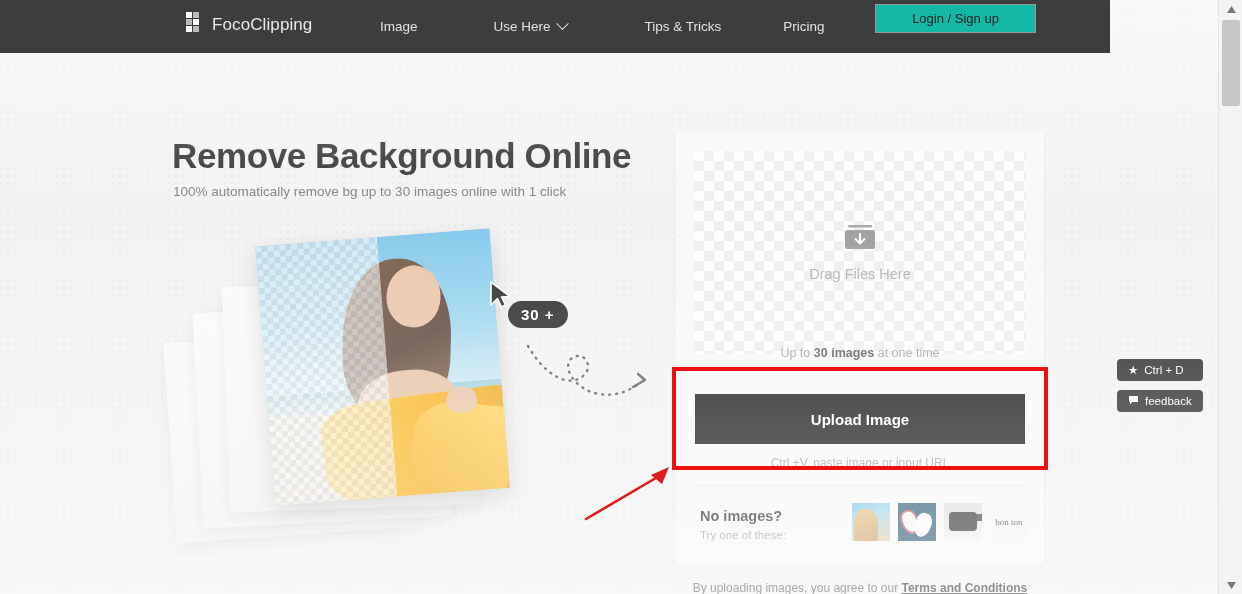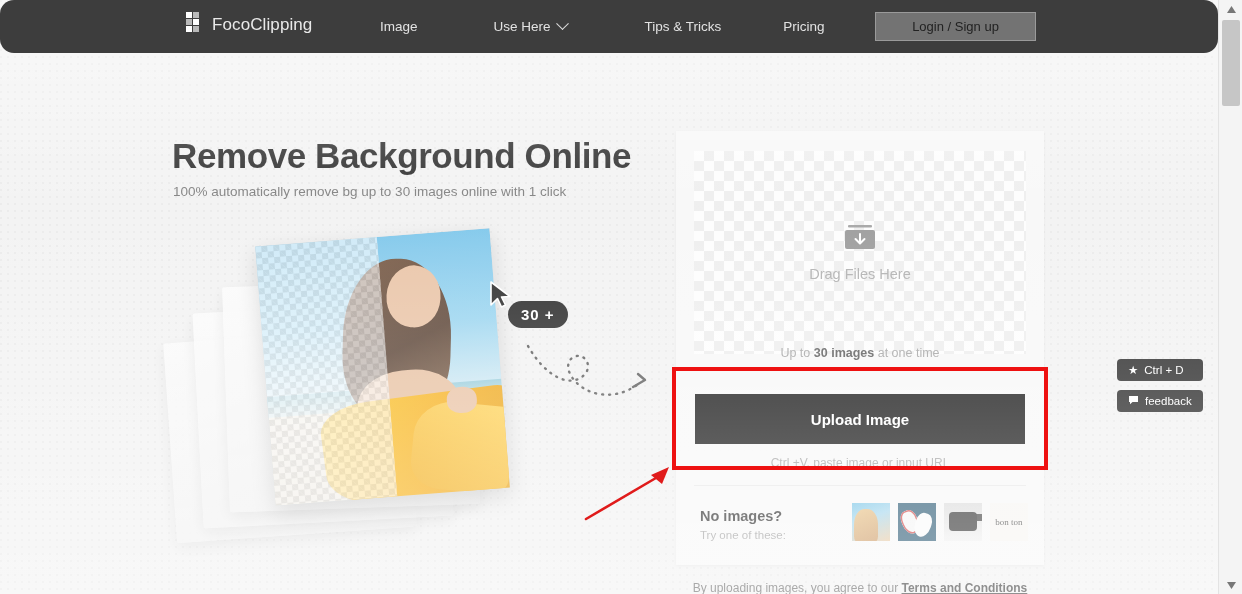--- a/index.html
+++ b/index.html
@@ -20,42 +20,42 @@
     overflow:hidden;
   }
   .page::after{
     content:""; position:absolute; inset:0;
     background:linear-gradient(180deg, rgba(255,255,255,0.55) 0%, rgba(255,255,255,0.15) 35%, rgba(255,255,255,0.5) 100%);
     pointer-events:none;
   }
 
   
   .header {
-    position:absolute; left:0; top:0; width:1218px; height:53px;
+    position:absolute; left:0; top:0; width:1110px; height:53px;
     background:#3d3d3d; z-index:30;
-    display:flex; align-items:center;border-radius:14px;
+    display:flex; align-items:center;
   }
   .logo-wrap { position:absolute; left:186px; top:12px; display:flex; align-items:center; gap:9px; }
   .logo-mark { width:17px; height:25px; position:relative; }
   .logo-mark i { position:absolute; display:block; width:6px; height:6px; background:#ffffff; }
   .logo-mark i.d { background:#b9b9b9; }
   .logo-text { color:#e9e9e9; font-size:17px; letter-spacing:.1px; }
 
   .nav { position:absolute; left:380px; top:0; height:53px; display:flex; align-items:center; }
   .nav-item {
     color:#e2e2e2; font-size:13.5px; display:flex; align-items:center; gap:7px;
     cursor:pointer; white-space:nowrap;
   }
   .nav-gap1 { width:76px; } .nav-gap2 { width:78px; } .nav-gap3 { width:62px; }
   .chev { width:9px; height:9px; border-right:1.6px solid #dcdcdc; border-bottom:1.6px solid #dcdcdc;
           transform:rotate(45deg) translate(-2px,-2px); }
 
   .login-btn {
-    position:absolute; left:875px; top:12px; width:161px; height:29px;
-    background:#737373; border:1px solid #9a9a9a; color:#222;
+    position:absolute; left:875px; top:4px; width:161px; height:29px;
+    background:#14b8a6; border:1px solid #9a9a9a; color:#222;
     font-size:13px; display:flex; align-items:center; justify-content:center; cursor:pointer;
   }
 
   
   .hero-title {
     position:absolute; left:172px; top:136px; font-size:35px; font-weight:bold;
     color:#111; letter-spacing:-0.4px; white-space:nowrap;
   }
   .hero-sub {
     position:absolute; left:173px; top:184px; font-size:13.5px; color:#6f6f6f; white-space:nowrap;

